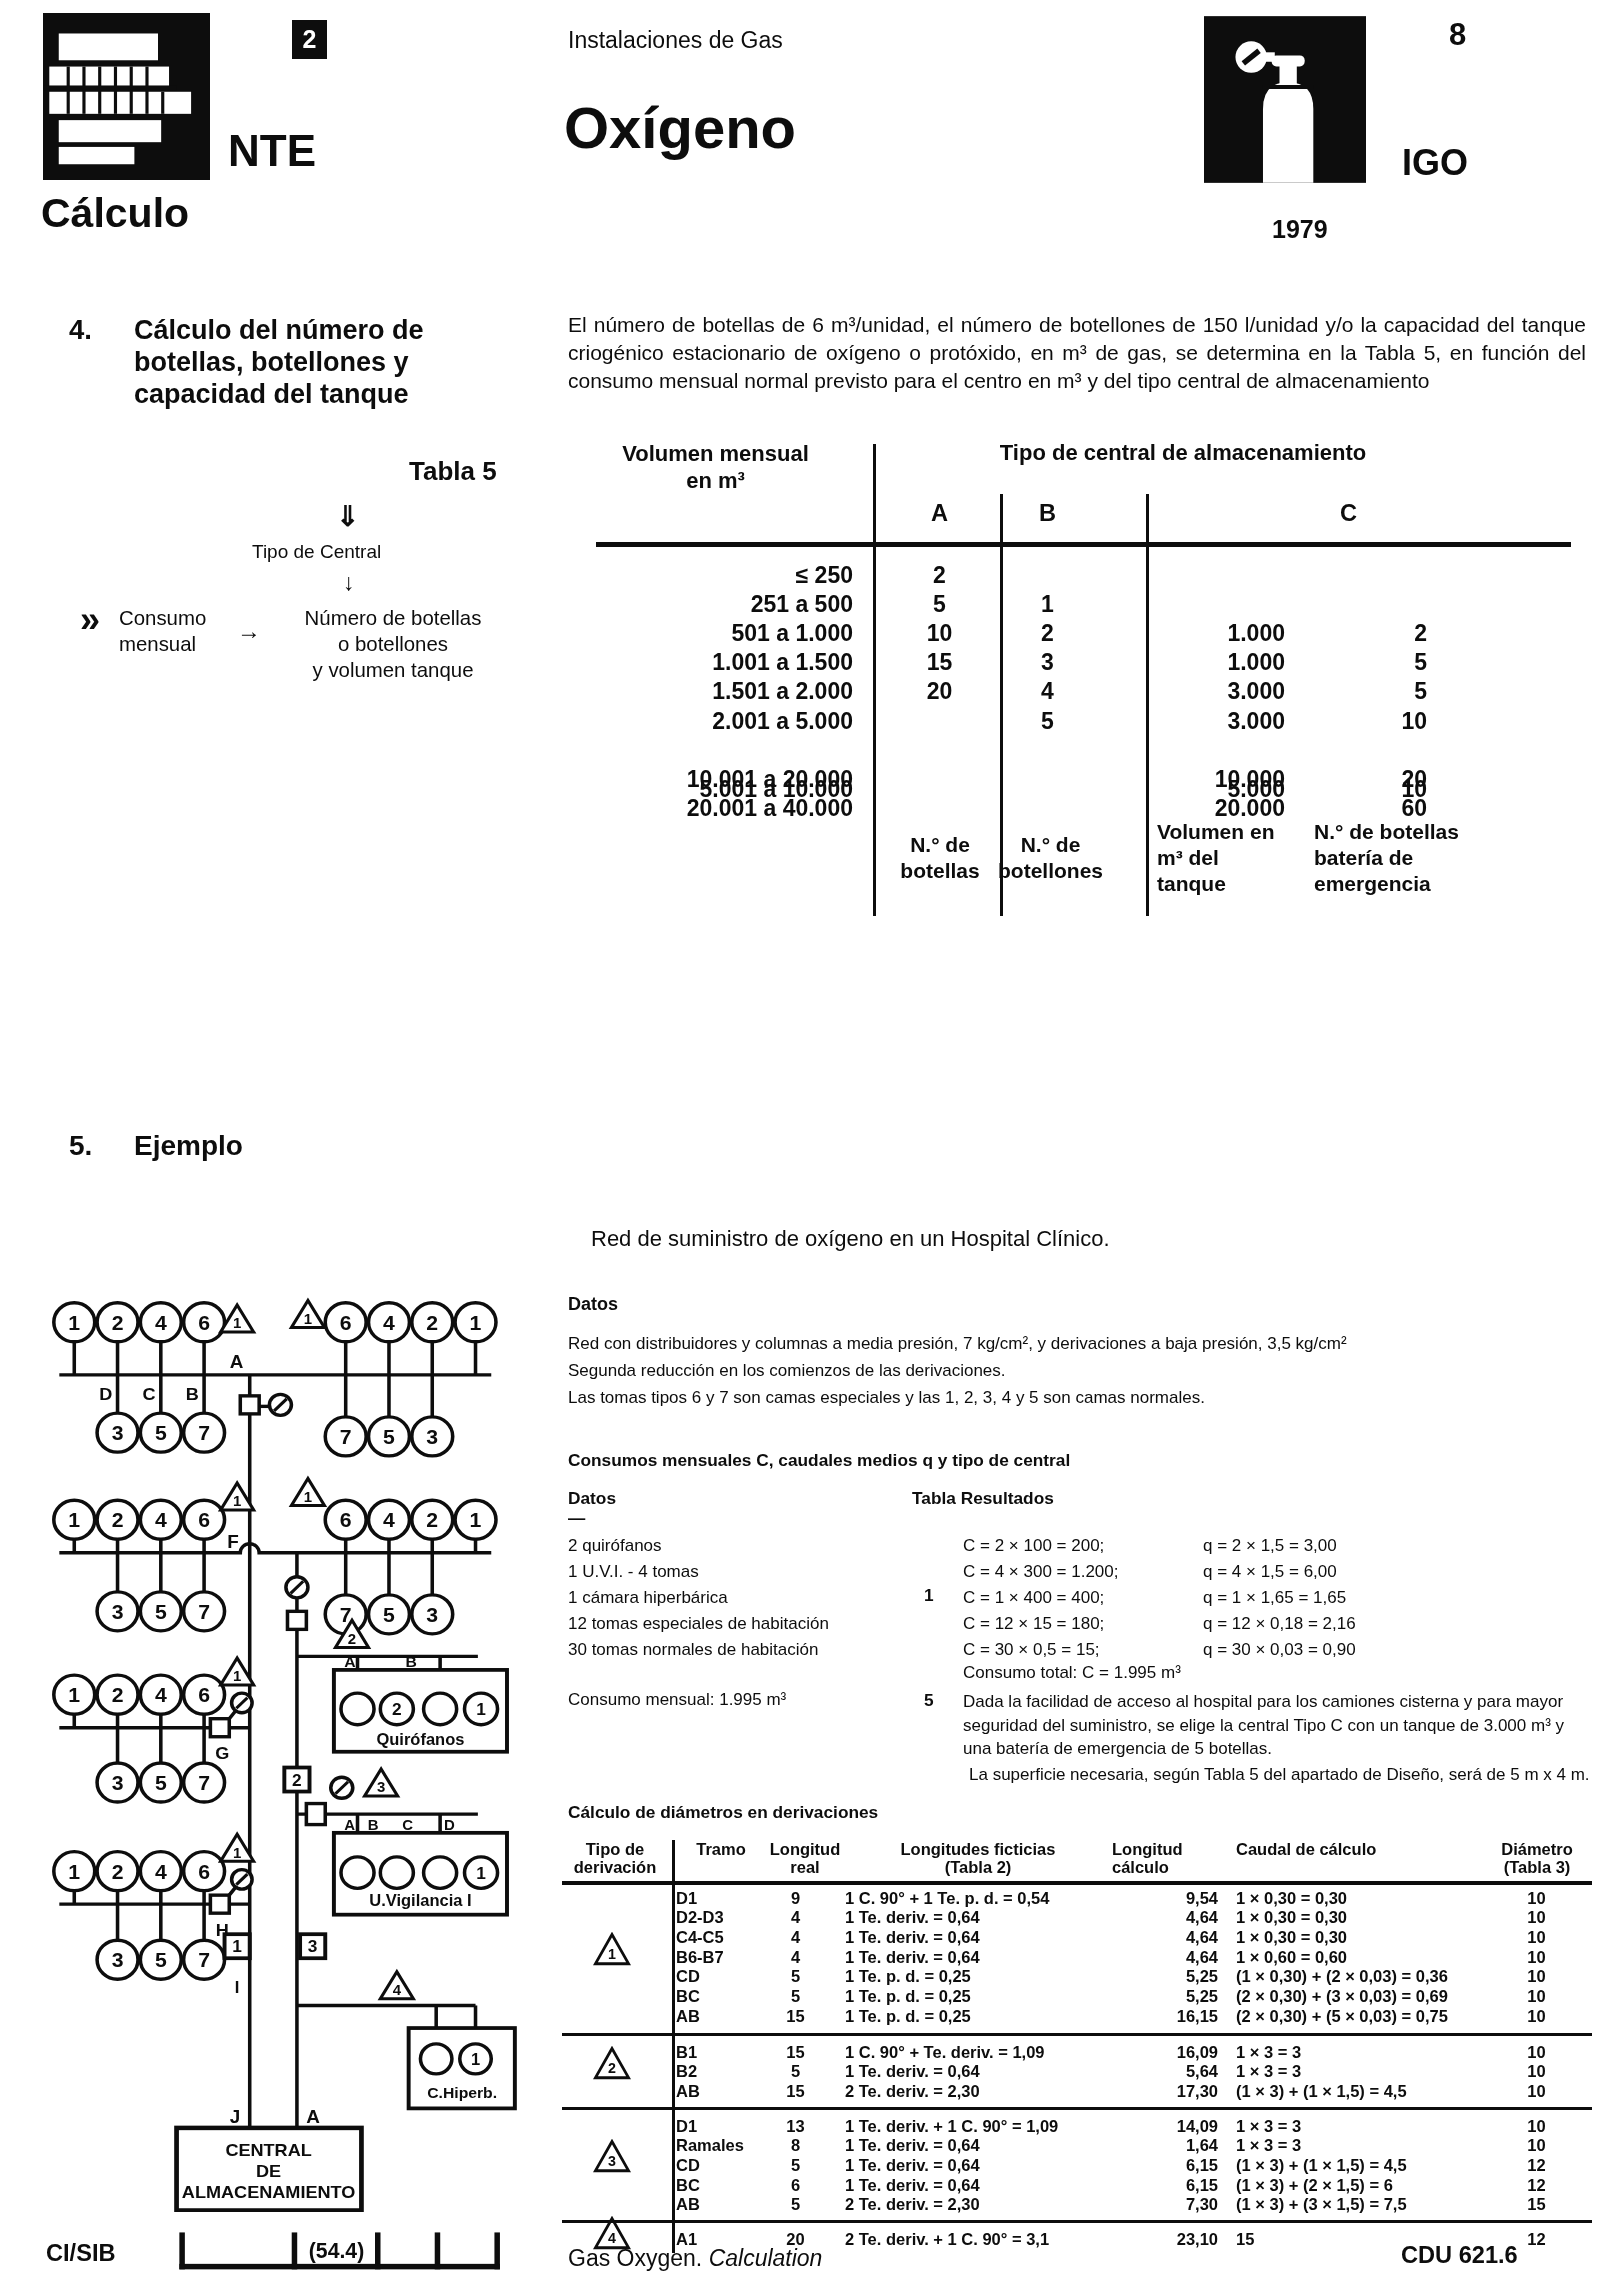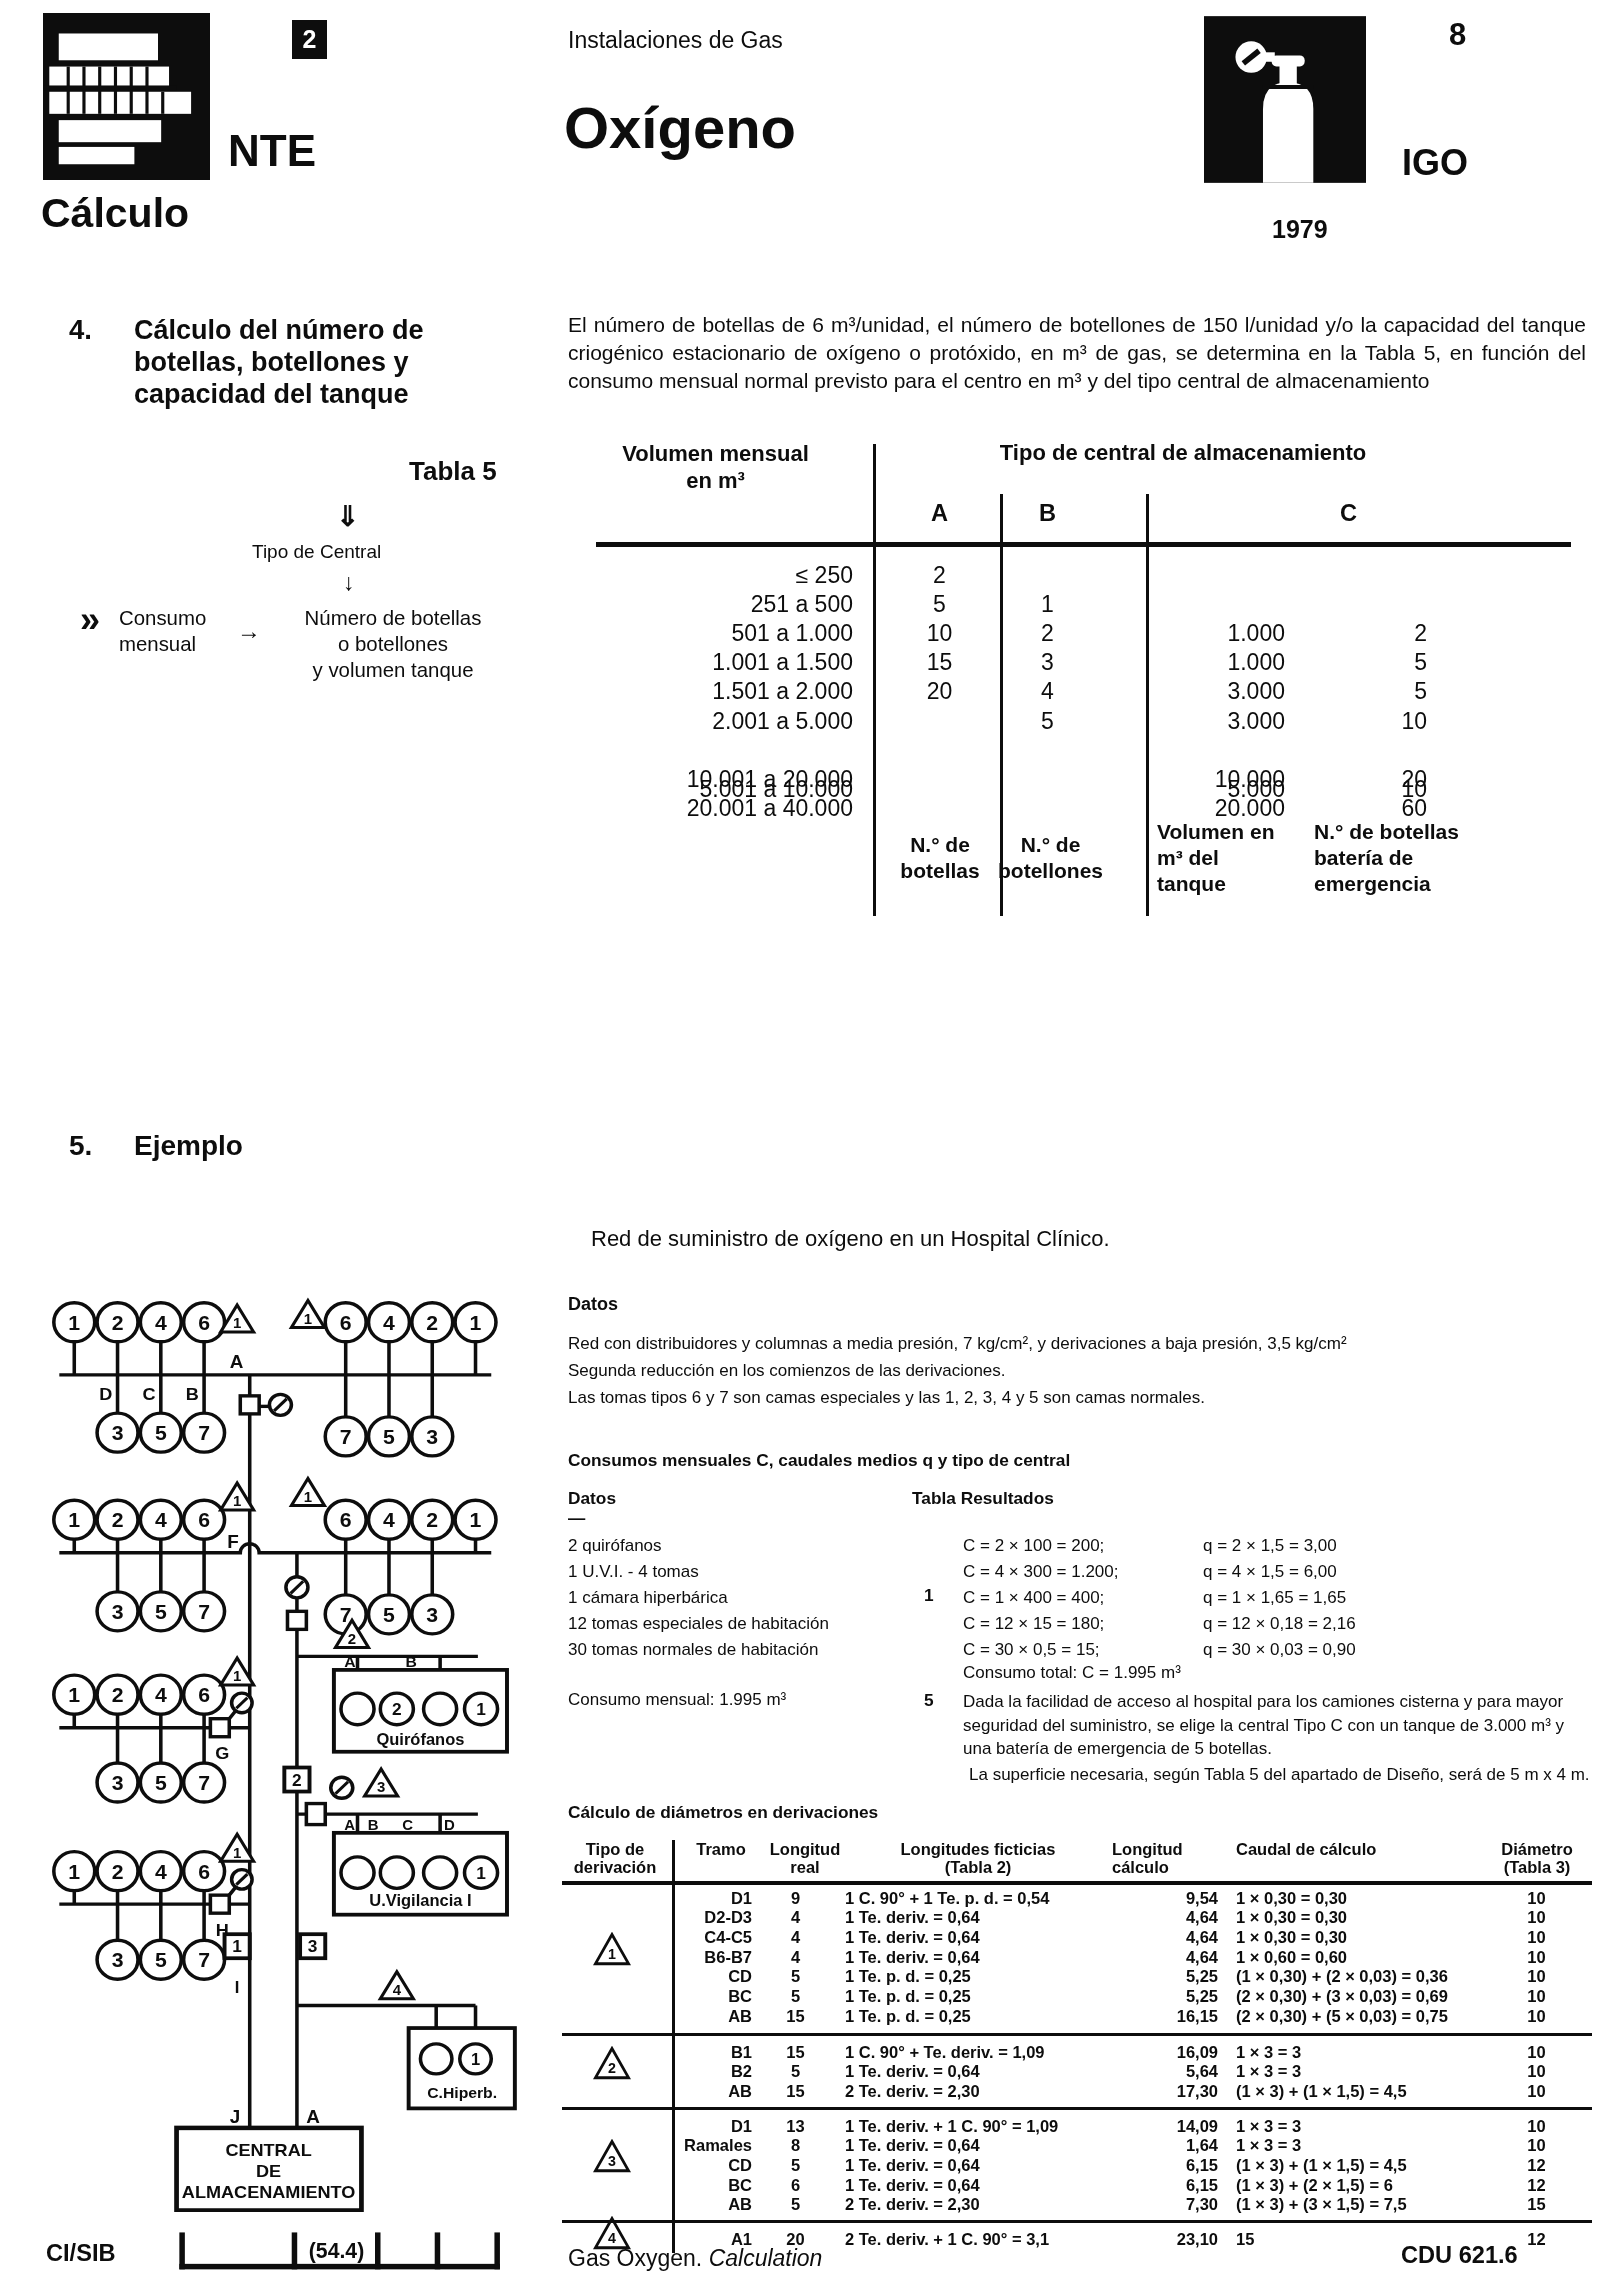--- a/index.html
+++ b/index.html
@@ -8,30 +8,30 @@
   .abs{position:absolute}
   .b{font-weight:bold}
   .ctr{text-align:center}
   .vl{position:absolute;width:3.1px;background:#0d0d0d}
   .hl{position:absolute;background:#0d0d0d}
   svg text{fill:#0d0d0d;font-family:"Liberation Sans",sans-serif;font-weight:bold}
   svg .ln{stroke:#0d0d0d;stroke-width:4.5;fill:none}
   svg .bx{stroke:#0d0d0d;stroke-width:5;fill:#fff}
   svg .cc{stroke:#0d0d0d;stroke-width:4.5;fill:#fff}
   svg .tr{stroke:#0d0d0d;stroke-width:4;fill:#fff}
-  .t5row{position:absolute;left:562px;width:1030px;height:29px;font-size:23px;font-weight:normal}
+  .t5row{position:absolute;left:562px;width:1030px;height:29px;font-size:23px;font-weight:bold}
   .t5row .r0{position:absolute;left:43px;width:248px;text-align:right}
   .t5row .r1{position:absolute;left:346px;width:63px;text-align:center}
   .t5row .r2{position:absolute;left:454px;width:63px;text-align:center}
   .t5row .r3{position:absolute;left:609px;width:114px;text-align:right}
   .t5row .r4{position:absolute;left:810px;width:55px;text-align:right}
   #dtable{position:absolute;left:562px;top:1840px;width:1030px;height:417px}
   .dhead{position:absolute;font-size:16.5px;font-weight:bold;line-height:18px;text-align:center}
   .drow{position:absolute;left:0;width:1030px;height:19.7px;font-size:16.5px;font-weight:600;white-space:nowrap}
-  .drow .dc0{position:absolute;left:100px;width:90px;text-align:right}
+  .drow .dc0{position:absolute;left:114px;width:90px;text-align:left}
   .drow .dc1{position:absolute;left:206px;width:55px;text-align:center}
   .drow .dc2{position:absolute;left:283px}
   .drow .dc3{position:absolute;left:550px;width:106px;text-align:right}
   .drow .dc4{position:absolute;left:674px}
   .drow .dc5{position:absolute;left:939px;width:71px;text-align:center}
   .grule{position:absolute;left:0;width:1030px;height:3.1px;background:#0d0d0d}
   .ftlbl{position:absolute;font-size:21px;font-weight:bold;line-height:26px}
 </style>
 </head>
 <body>

